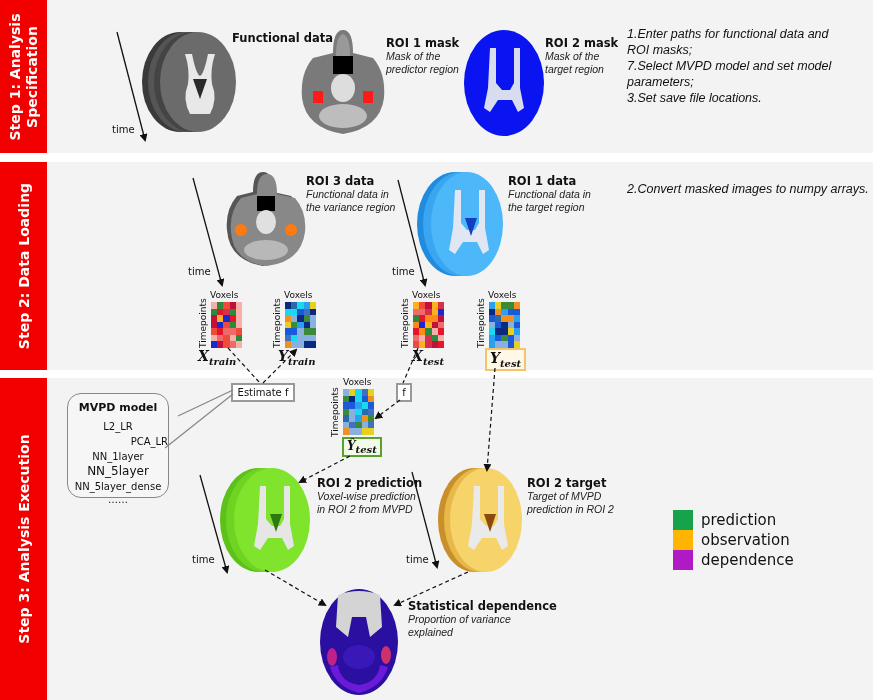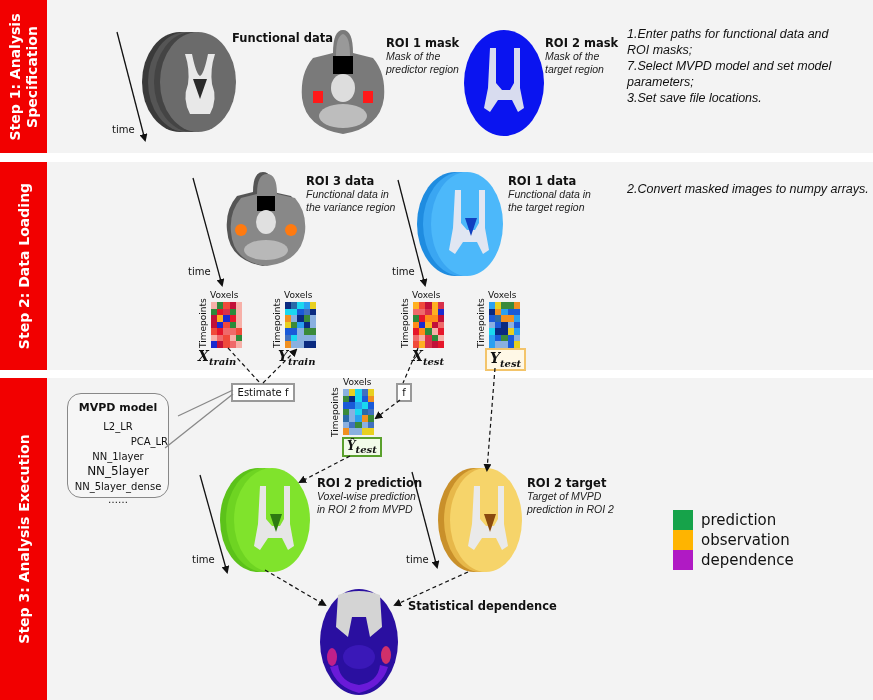--- a/index.html
+++ b/index.html
@@ -383,20 +383,24 @@
 
   <svg class="abs" style="left:318px;top:209px;" width="82" height="110" viewBox="0 0 82 110">
     <ellipse cx="41" cy="55" rx="39" ry="53" fill="#2a0fa0"></ellipse>
     <path d="M20 8 Q41 0 62 8 L64 40 L52 50 L48 30 L34 30 L30 50 L18 40 Z" fill="#d4d4d4"></path>
     <path d="M12 80 Q18 100 41 106 Q64 100 70 80 L62 78 Q60 95 41 98 Q22 95 20 78 Z" fill="#6a1ad8"></path>
     <ellipse cx="14" cy="70" rx="5" ry="9" fill="#c0208a"></ellipse>
     <ellipse cx="68" cy="68" rx="5" ry="9" fill="#d0306a"></ellipse>
     <ellipse cx="41" cy="70" rx="16" ry="12" fill="#3a18b8"></ellipse>
   </svg>
   <div class="abs title" style="left:408px;top:221px;">Statistical dependence</div>
+  <div class="abs sub" style="left:408px;top:235px;">
+    <div>Proportion of variance</div>
+    <div>explained</div>
+  </div>
 
   <div class="abs" style="left:673px;top:132px;">
     <div class="legend-row">
       <div class="legend-sw" style="background:#16a34a;"></div>
       <div class="legend-txt">prediction</div>
     </div>
     <div class="legend-row">
       <div class="legend-sw" style="background:#ffb400;"></div>
       <div class="legend-txt">observation</div>
     </div>

